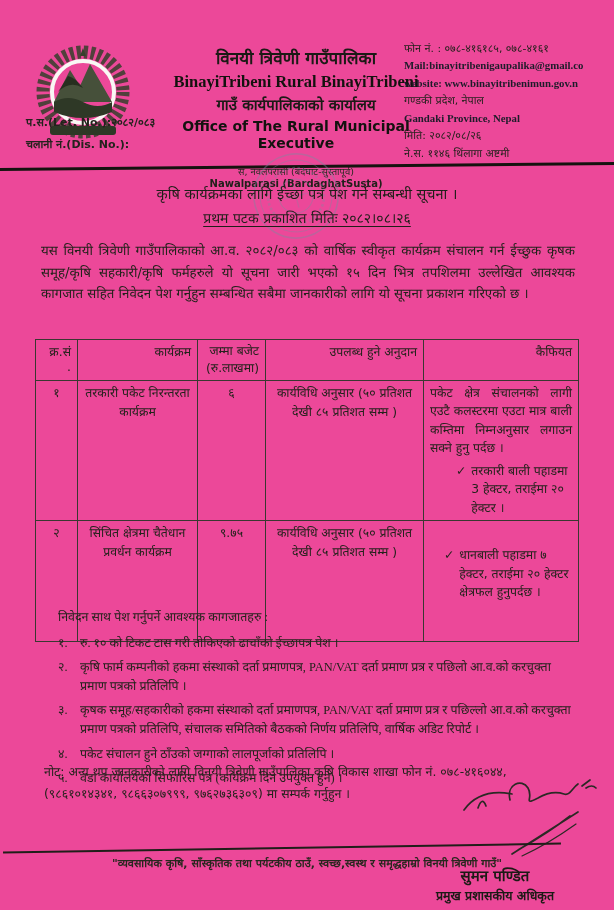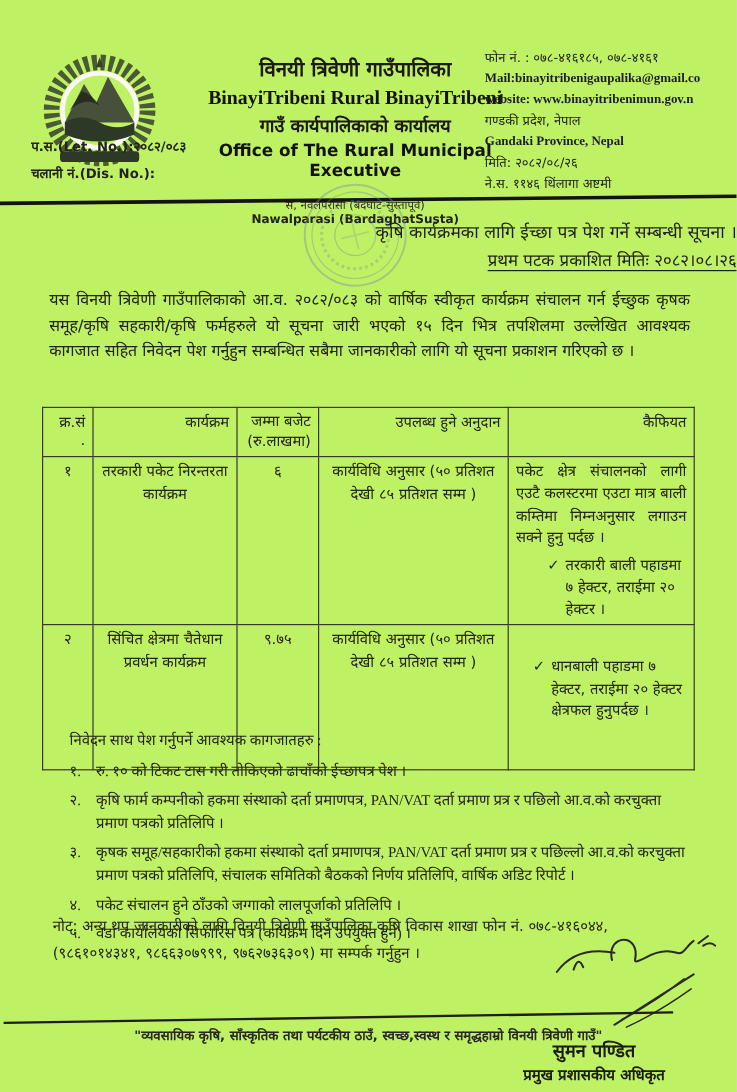--- a/index.html
+++ b/index.html
@@ -1,19 +1,19 @@
 <!DOCTYPE html>
 <html><head>
 <meta charset="utf-8">
 <style>
   html,body{margin:0;padding:0;background:#d9d7d2;}
   .page{
     position:relative; width:614px; height:910px; margin:0 auto;
     background:linear-gradient(180deg,#e7e5e0 0%, #f9f8f4 2%, #fbfaf6 50%, #f7f6f1 96%, #eeedе8 100%);
-    background-color:#bef264;
+    background-color:#ec4899;
     font-family:"DejaVu Sans","Liberation Sans",sans-serif;
     color:#26241f; overflow:hidden;
   }
   .abs{position:absolute;}
   
   .emblem{left:28px; top:40px; width:110px; height:112px;}
   .hdr-center{left:148px; top:48px; width:296px; text-align:center; line-height:1.25;}
   .muni-np{font-size:17px; font-weight:bold; color:#1c1a16; margin-bottom:3px;}
   .muni-en{font-family:"Liberation Serif","DejaVu Serif",serif; font-size:16.5px; font-weight:bold; color:#14120f; margin-bottom:3px;}
   .office-np{font-size:15px; font-weight:bold; color:#1c1a16; margin-bottom:3px;}
@@ -21,21 +21,21 @@
   .addr-np{font-size:9.5px; color:#2c2a24;}
   .addr-en{font-size:10px; font-weight:bold; color:#22201b;}
   .hdr-right{left:404px; top:40px; width:208px; font-size:10.3px; line-height:1.62; color:#1d1c2a; white-space:nowrap;}
   .hdr-right .en{font-weight:bold; font-family:"Liberation Serif","DejaVu Serif",serif; font-size:10.8px;}
   .hdr-right .np{font-size:10.8px; color:#23211c;}
   .refs{left:26px; top:112px; font-size:11px; font-weight:bold; color:#24221d; line-height:2.0;}
   .rule-top{left:0; top:165px; width:614px; height:3px; background:#15130f; transform:rotate(-0.55deg);}
   
   .stamp{left:250px; top:150px; width:92px; height:92px; opacity:.42;}
   
-  .title-block{left:0; top:182px; width:614px; text-align:right; line-height:1.7;}
+  .title-block{left:0; top:182px; width:614px; text-align:center; line-height:1.7;}
   .notice-title{font-size:14.5px; color:#201e19;}
   .notice-pub{font-size:14px; color:#201e19; text-decoration:underline; text-underline-offset:3px;}
   .body-par{left:41px; top:240px; width:534px; font-size:13.3px; line-height:1.63; text-align:justify; color:#24221c;}
   .tapasil{left:0; top:317px; width:614px; text-align:right; font-size:13.5px; text-decoration:underline; text-underline-offset:3px; color:#1f1d18;padding-left:38px;}
   
   .tbl{left:35px; top:339px; width:544px; border-collapse:collapse; table-layout:fixed; font-size:12.3px; color:#24221c;}
   .tbl td,.tbl th{border:1.4px solid #3a3731; padding:3px 6px; vertical-align:top; font-weight:normal;}
   .tbl .hdr td{height:34px; text-align:right;}
   .tbl .c{text-align:center;}
   .tbl .budget-hd{white-space:pre-line; line-height:1.35;}
@@ -149,21 +149,21 @@
     </tr>
     <tr class="row1">
       <td class="c">१</td>
       <td class="prog">तरकारी पकेट निरन्तरता कार्यक्रम</td>
       <td class="c">६</td>
       <td class="grant">कार्यविधि अनुसार (५० प्रतिशत देखी ८५ प्रतिशत सम्म )</td>
       <td class="remarks">
         <div>पकेट क्षेत्र संचालनको लागी एउटै कलस्टरमा एउटा मात्र बाली कम्तिमा निम्नअनुसार लगाउन सक्ने हुनु पर्दछ ।</div>
         <div class="bullet">
           <span class="tick">✓</span>
-          <span>तरकारी बाली पहाडमा ७ हेक्टर, तराईमा २० हेक्टर ।</span>
+          <span>तरकारी बाली पहाडमा 3 हेक्टर, तराईमा २० हेक्टर ।</span>
         </div>
       </td>
     </tr>
     <tr class="row2">
       <td class="c">२</td>
       <td class="prog">सिंचित क्षेत्रमा चैतेधान प्रवर्धन कार्यक्रम</td>
       <td class="c">९.७५</td>
       <td class="grant">कार्यविधि अनुसार (५० प्रतिशत देखी ८५ प्रतिशत सम्म )</td>
       <td class="remarks">
         <div class="bullet solo">

